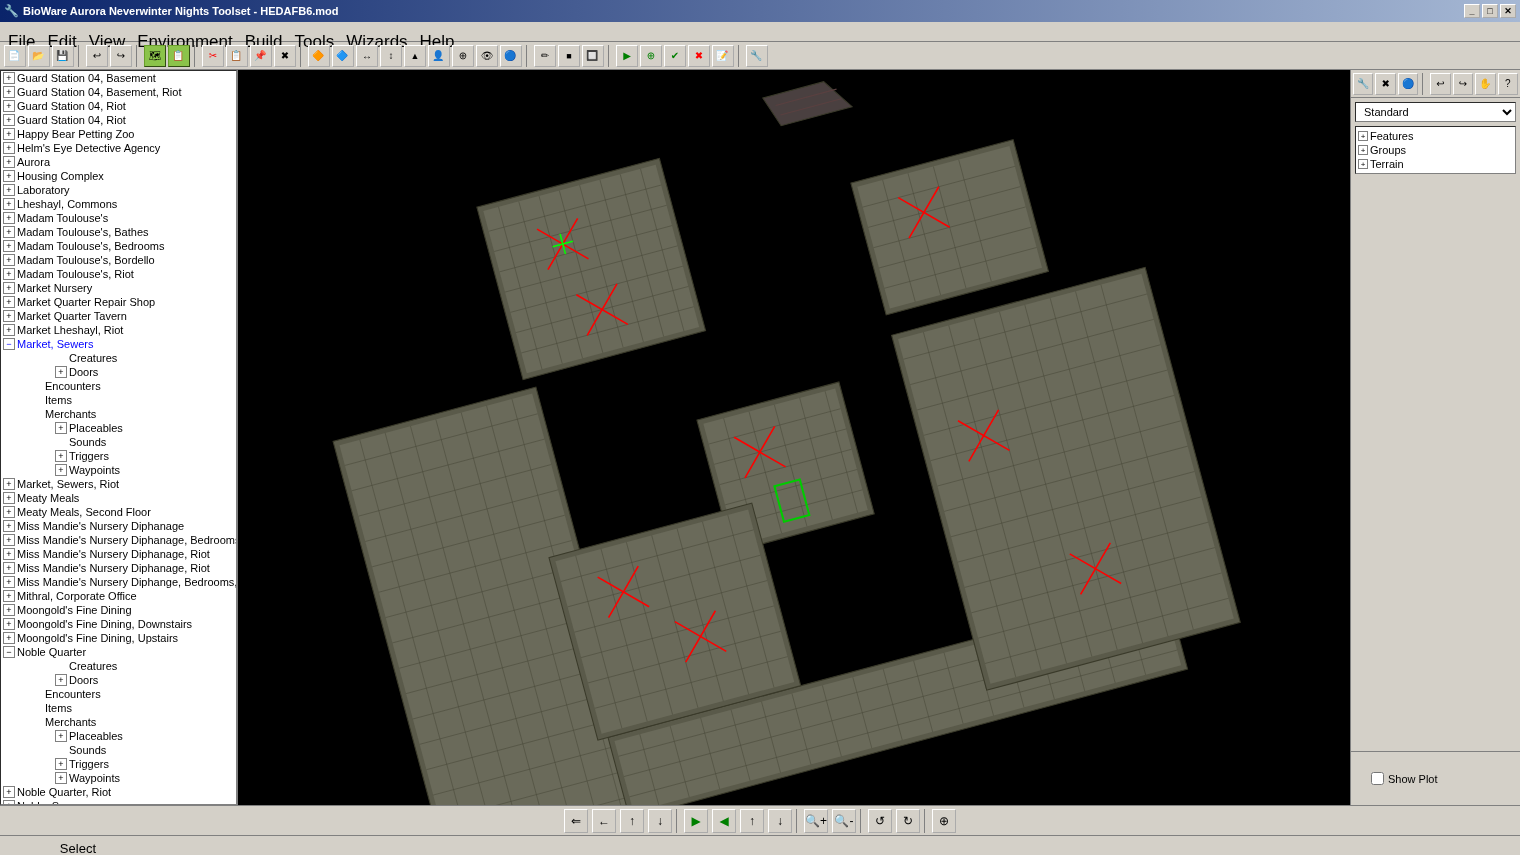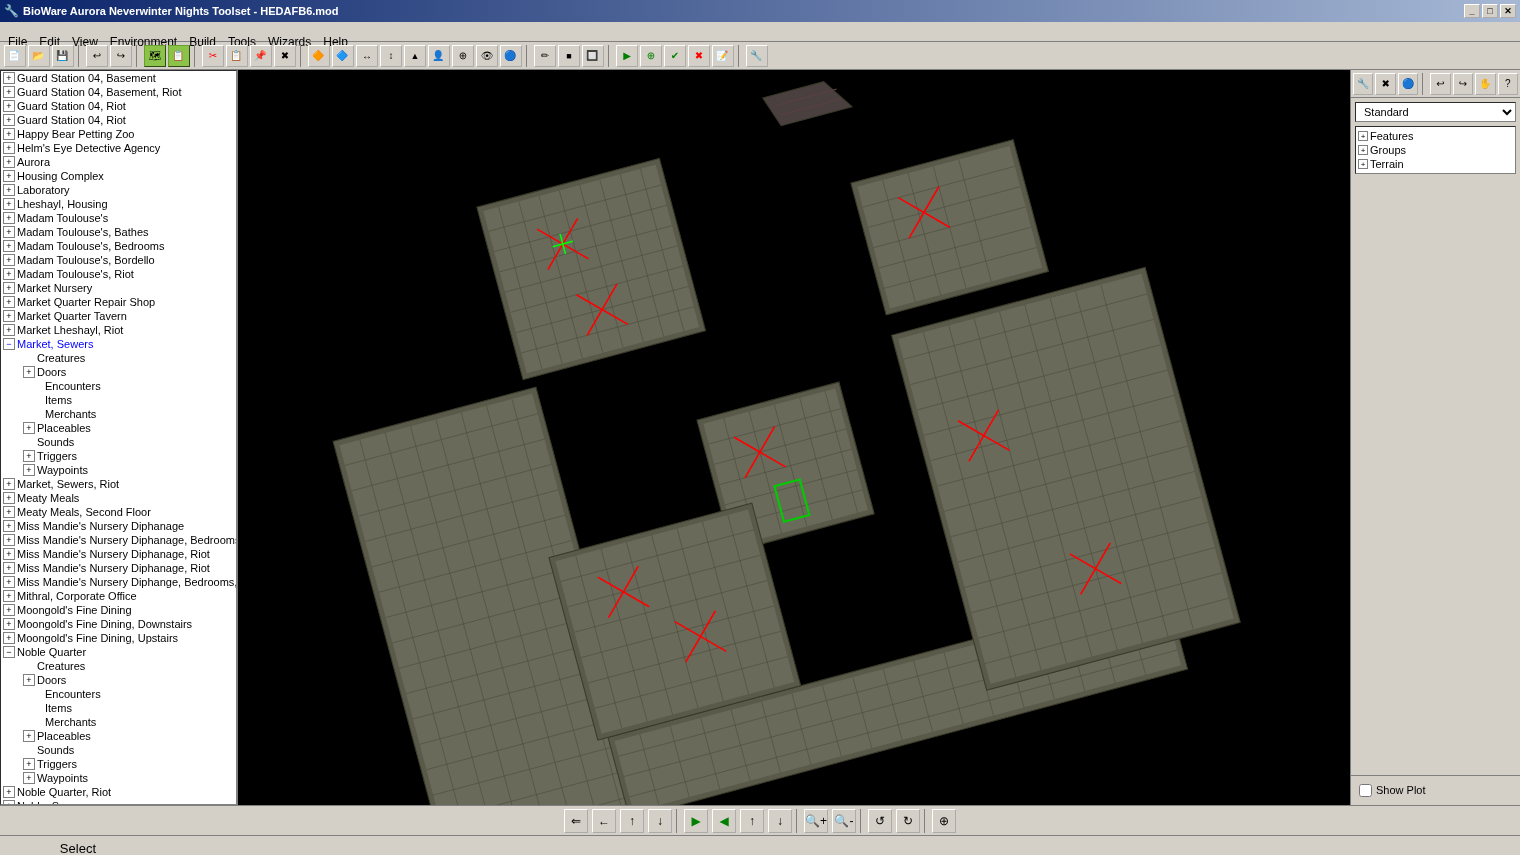--- a/index.html
+++ b/index.html
@@ -6,42 +6,42 @@
     body { width: 1520px; height: 855px; overflow: hidden; background: #d4d0c8; font-family: 'Tahoma', 'MS Sans Serif', Arial, sans-serif; font-size: 11px; color: #000; }
     
     
     #titlebar { height: 22px; background: linear-gradient(to right, #0a246a, #a6b8d4); display: flex; align-items: center; justify-content: space-between; padding: 0 4px; color: white; font-size: 11px; font-weight: bold; }
     #titlebar-left { display: flex; align-items: center; gap: 4px; }
     #titlebar-right { display: flex; gap: 2px; }
     .title-btn { width: 16px; height: 14px; background: #d4d0c8; border: 1px outset #fff; font-size: 9px; display: flex; align-items: center; justify-content: center; cursor: pointer; color: #000; }
     
     
     #menubar { height: 20px; background: #d4d0c8; border-bottom: 1px solid #808080; display: flex; align-items: center; padding: 0 2px; }
-    .menu-item { padding: 2px 6px; cursor: pointer; font-size: 12px; margin-top: 20px; }
+    .menu-item { padding: 2px 6px; cursor: pointer; font-size: 17px; margin-top: 20px; }
     
     
     #toolbar { height: 28px; background: #d4d0c8; border-bottom: 1px solid #808080; display: flex; align-items: center; padding: 2px 4px; gap: 2px; }
     .tb-btn { width: 22px; height: 22px; background: #d4d0c8; border: 1px outset #fff; display: flex; align-items: center; justify-content: center; cursor: pointer; font-size: 10px; }
     .tb-sep { width: 4px; height: 22px; border-left: 1px solid #808080; margin: 0 2px; }
     
     
     #main { display: flex; height: calc(855px - 22px - 20px - 28px - 25px - 25px); }
     
     
     #left-panel { width: 238px; background: #fff; border-right: 1px solid #808080; display: flex; flex-direction: column; overflow: hidden; }
     #area-list { flex: 1; overflow-y: auto; overflow-x: hidden; border: 1px inset #808080; }
     #area-list::-webkit-scrollbar { width: 16px; }
     #area-list::-webkit-scrollbar-track { background: #d4d0c8; }
     #area-list::-webkit-scrollbar-thumb { background: #808080; border: 1px outset #d4d0c8; }
     
     .tree-item { padding: 1px 2px; cursor: pointer; white-space: nowrap; display: flex; align-items: center; }
     .tree-item.active { color: #0000ff; }
     .tree-toggle { width: 12px; height: 12px; border: 1px solid #808080; background: #fff; display: inline-flex; align-items: center; justify-content: center; font-size: 9px; margin-right: 2px; flex-shrink: 0; cursor: pointer; }
     .tree-label { font-size: 11px; }
-    .indent-1 { padding-left: 22px; }
+    .indent-1 { padding-left: 14px; margin-left: 40px; }
     .indent-2 { padding-left: 44px; }
     
     
     #center-panel { flex: 1; background: #000; position: relative; overflow: hidden; }
     
     
     #right-panel { width: 170px; background: #d4d0c8; border-left: 1px solid #808080; display: flex; flex-direction: column; }
     #right-toolbar { height: 28px; background: #d4d0c8; border-bottom: 1px solid #808080; display: flex; align-items: center; padding: 2px; gap: 2px; }
     #right-content { flex: 1; padding: 4px; }
     .right-dropdown { width: 100%; background: #fff; border: 1px inset #808080; padding: 2px 4px; font-size: 11px; margin-bottom: 4px; }
@@ -53,21 +53,21 @@
     #nav-toolbar { height: 30px; background: #d4d0c8; border-top: 1px solid #808080; display: flex; align-items: center; justify-content: center; gap: 4px; }
     .nav-btn { width: 24px; height: 24px; background: #d4d0c8; border: 1px outset #fff; display: flex; align-items: center; justify-content: center; cursor: pointer; font-size: 12px; }
     .nav-sep { width: 4px; height: 24px; border-left: 1px solid #808080; }
     
     
     #statusbar { height: 25px; background: #d4d0c8; border-top: 1px solid #808080; display: flex; align-items: center; }
     #status-left { flex: 1; padding: 0 4px; border-right: 1px solid #808080; font-size: 11px; }
     #status-right { width: 100px; padding: 0 4px; text-align: right; font-size: 13px; }
     
     
-    #show-plot { display: flex; align-items: flex-start; padding: 8px; border-top: 1px solid #808080; }
+    #show-plot { display: flex; align-items: center; padding: 20px; border-top: 1px solid #808080; }
     #show-plot input { margin-right: 4px; }
     
     
     #map-svg { width: 100%; height: 100%; }
   </style>
 </head>
 <body>
 
 <div id="titlebar">
   <div id="titlebar-left">
@@ -167,21 +167,21 @@
       <div class="tree-item">
         <span class="tree-toggle">+</span>
         <span class="tree-label">Housing Complex</span>
       </div>
       <div class="tree-item">
         <span class="tree-toggle">+</span>
         <span class="tree-label">Laboratory</span>
       </div>
       <div class="tree-item">
         <span class="tree-toggle">+</span>
-        <span class="tree-label">Lheshayl, Housing</span>
+        <span class="tree-label">Lheshayl, Commons</span>
       </div>
       <div class="tree-item">
         <span class="tree-toggle">+</span>
         <span class="tree-label">Madam Toulouse's</span>
       </div>
       <div class="tree-item">
         <span class="tree-toggle">+</span>
         <span class="tree-label">Madam Toulouse's, Bathes</span>
       </div>
       <div class="tree-item">

